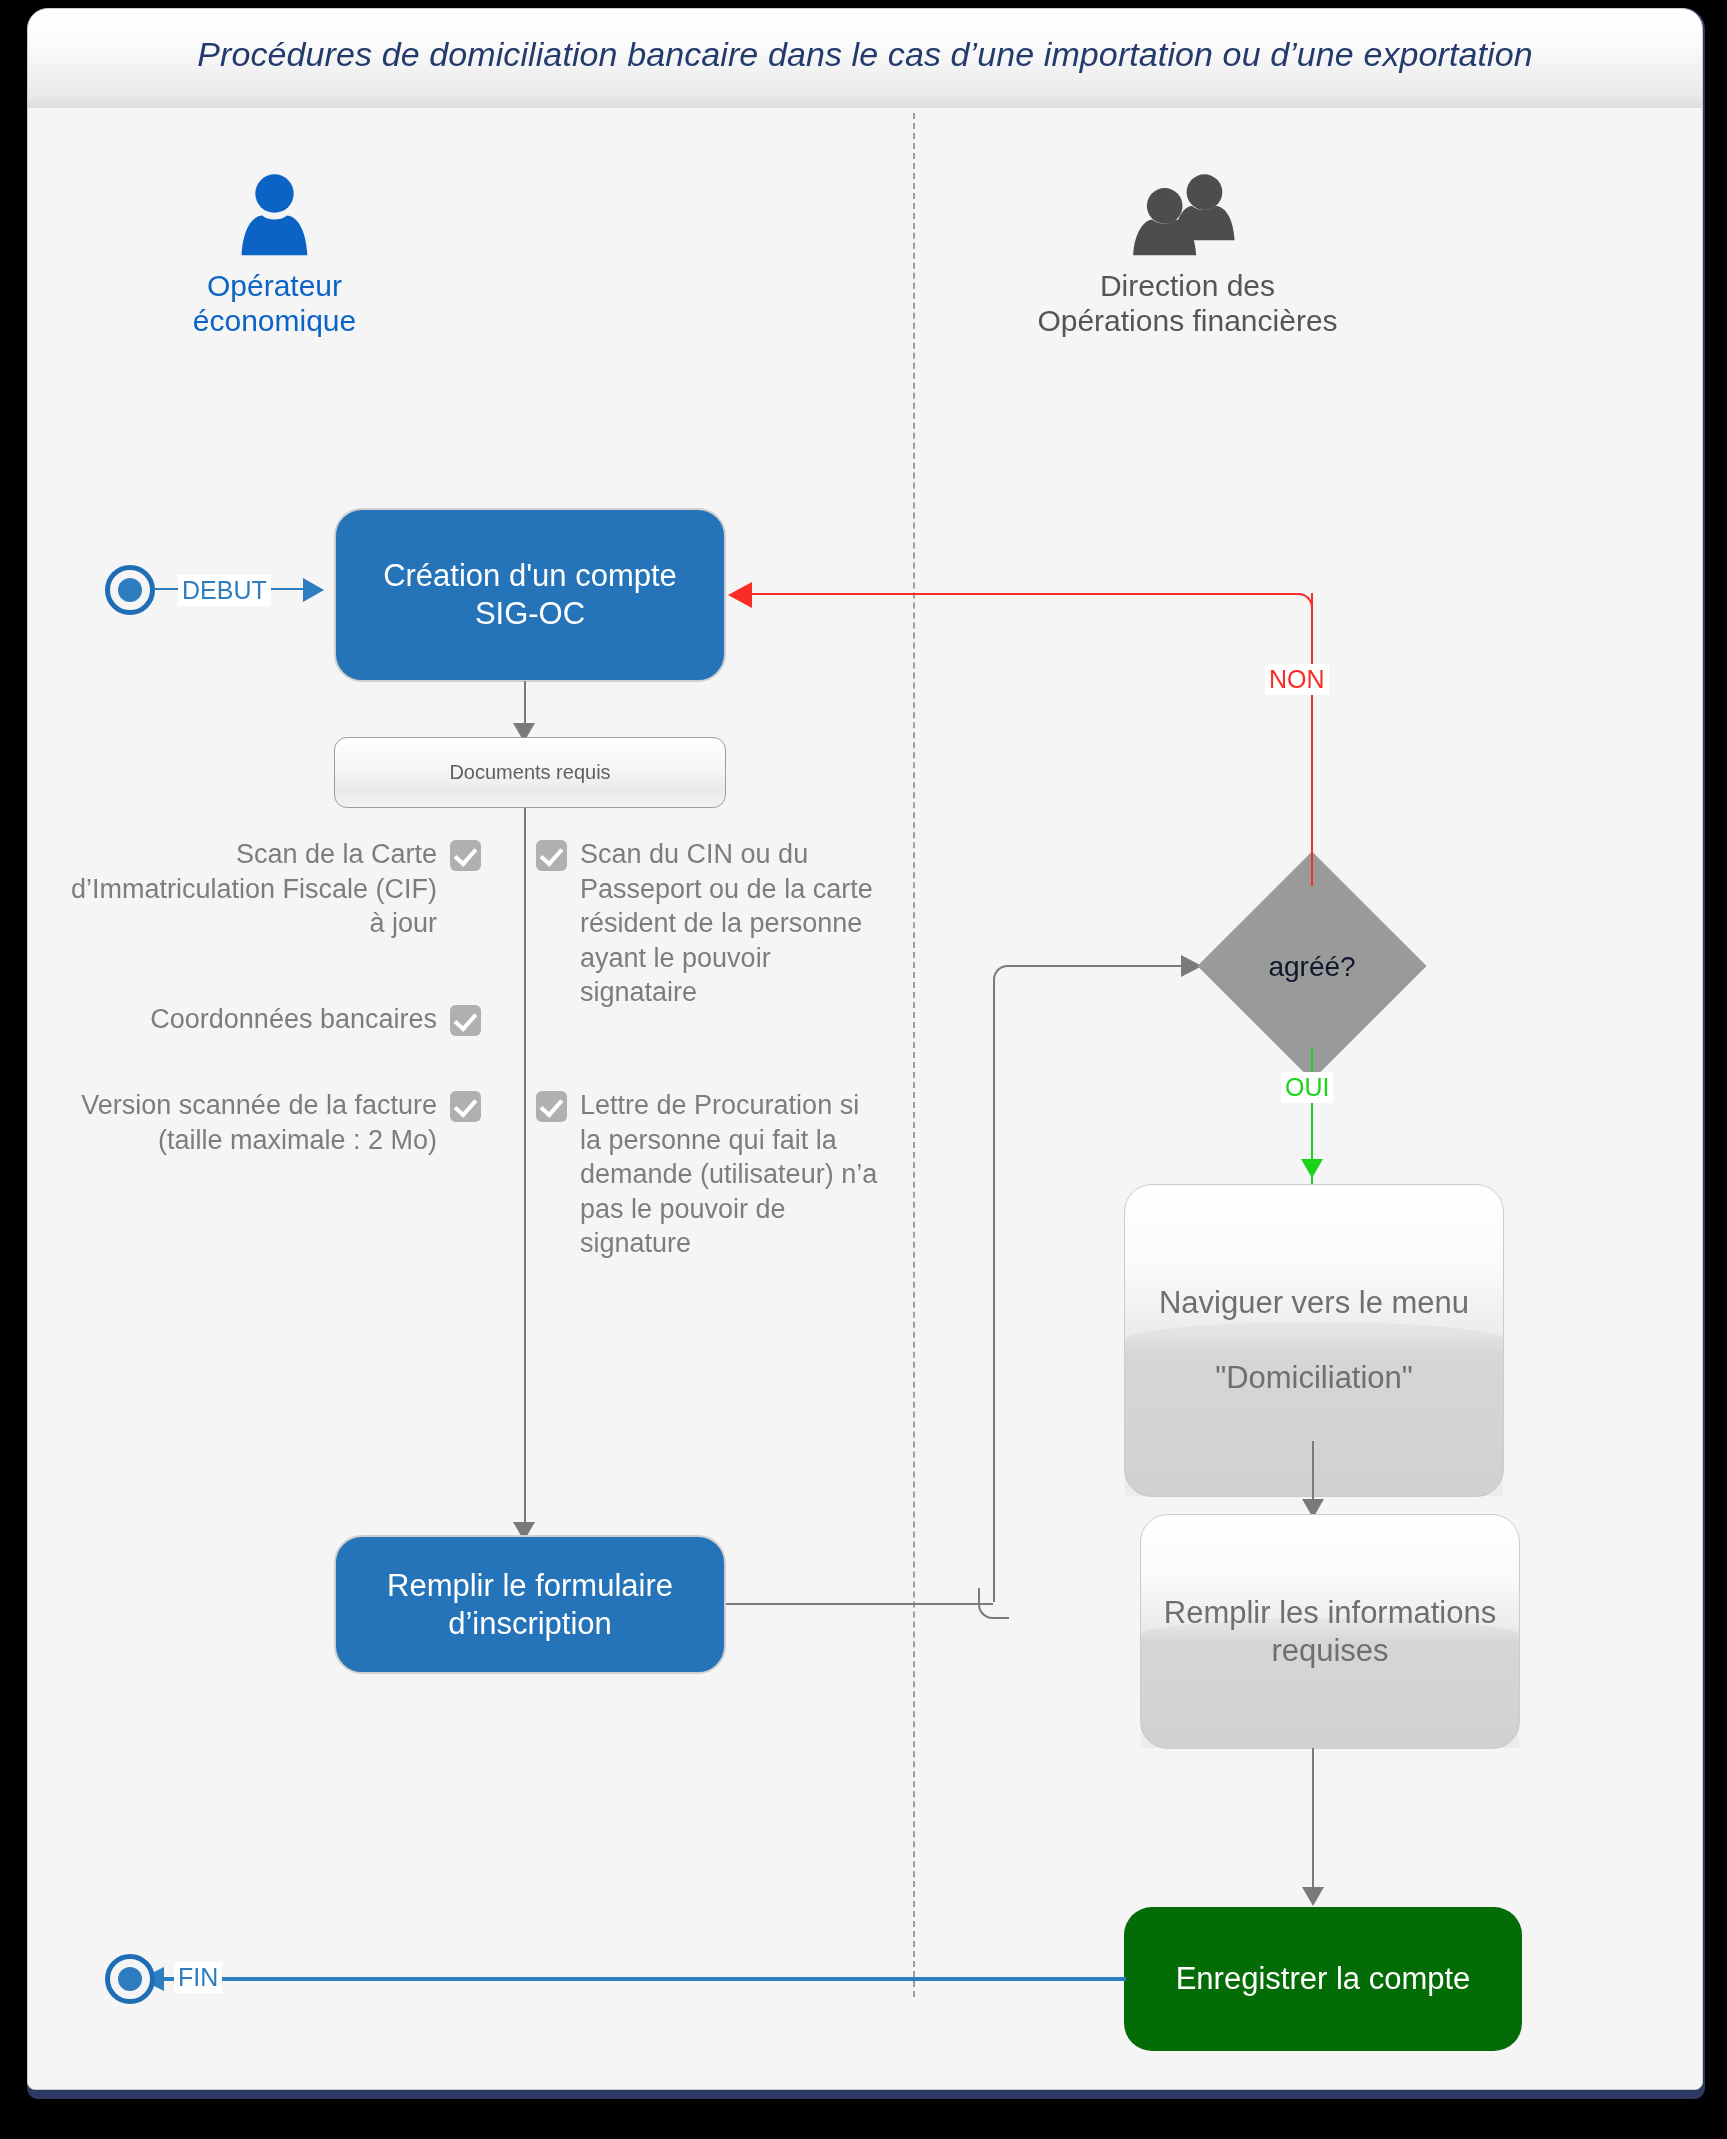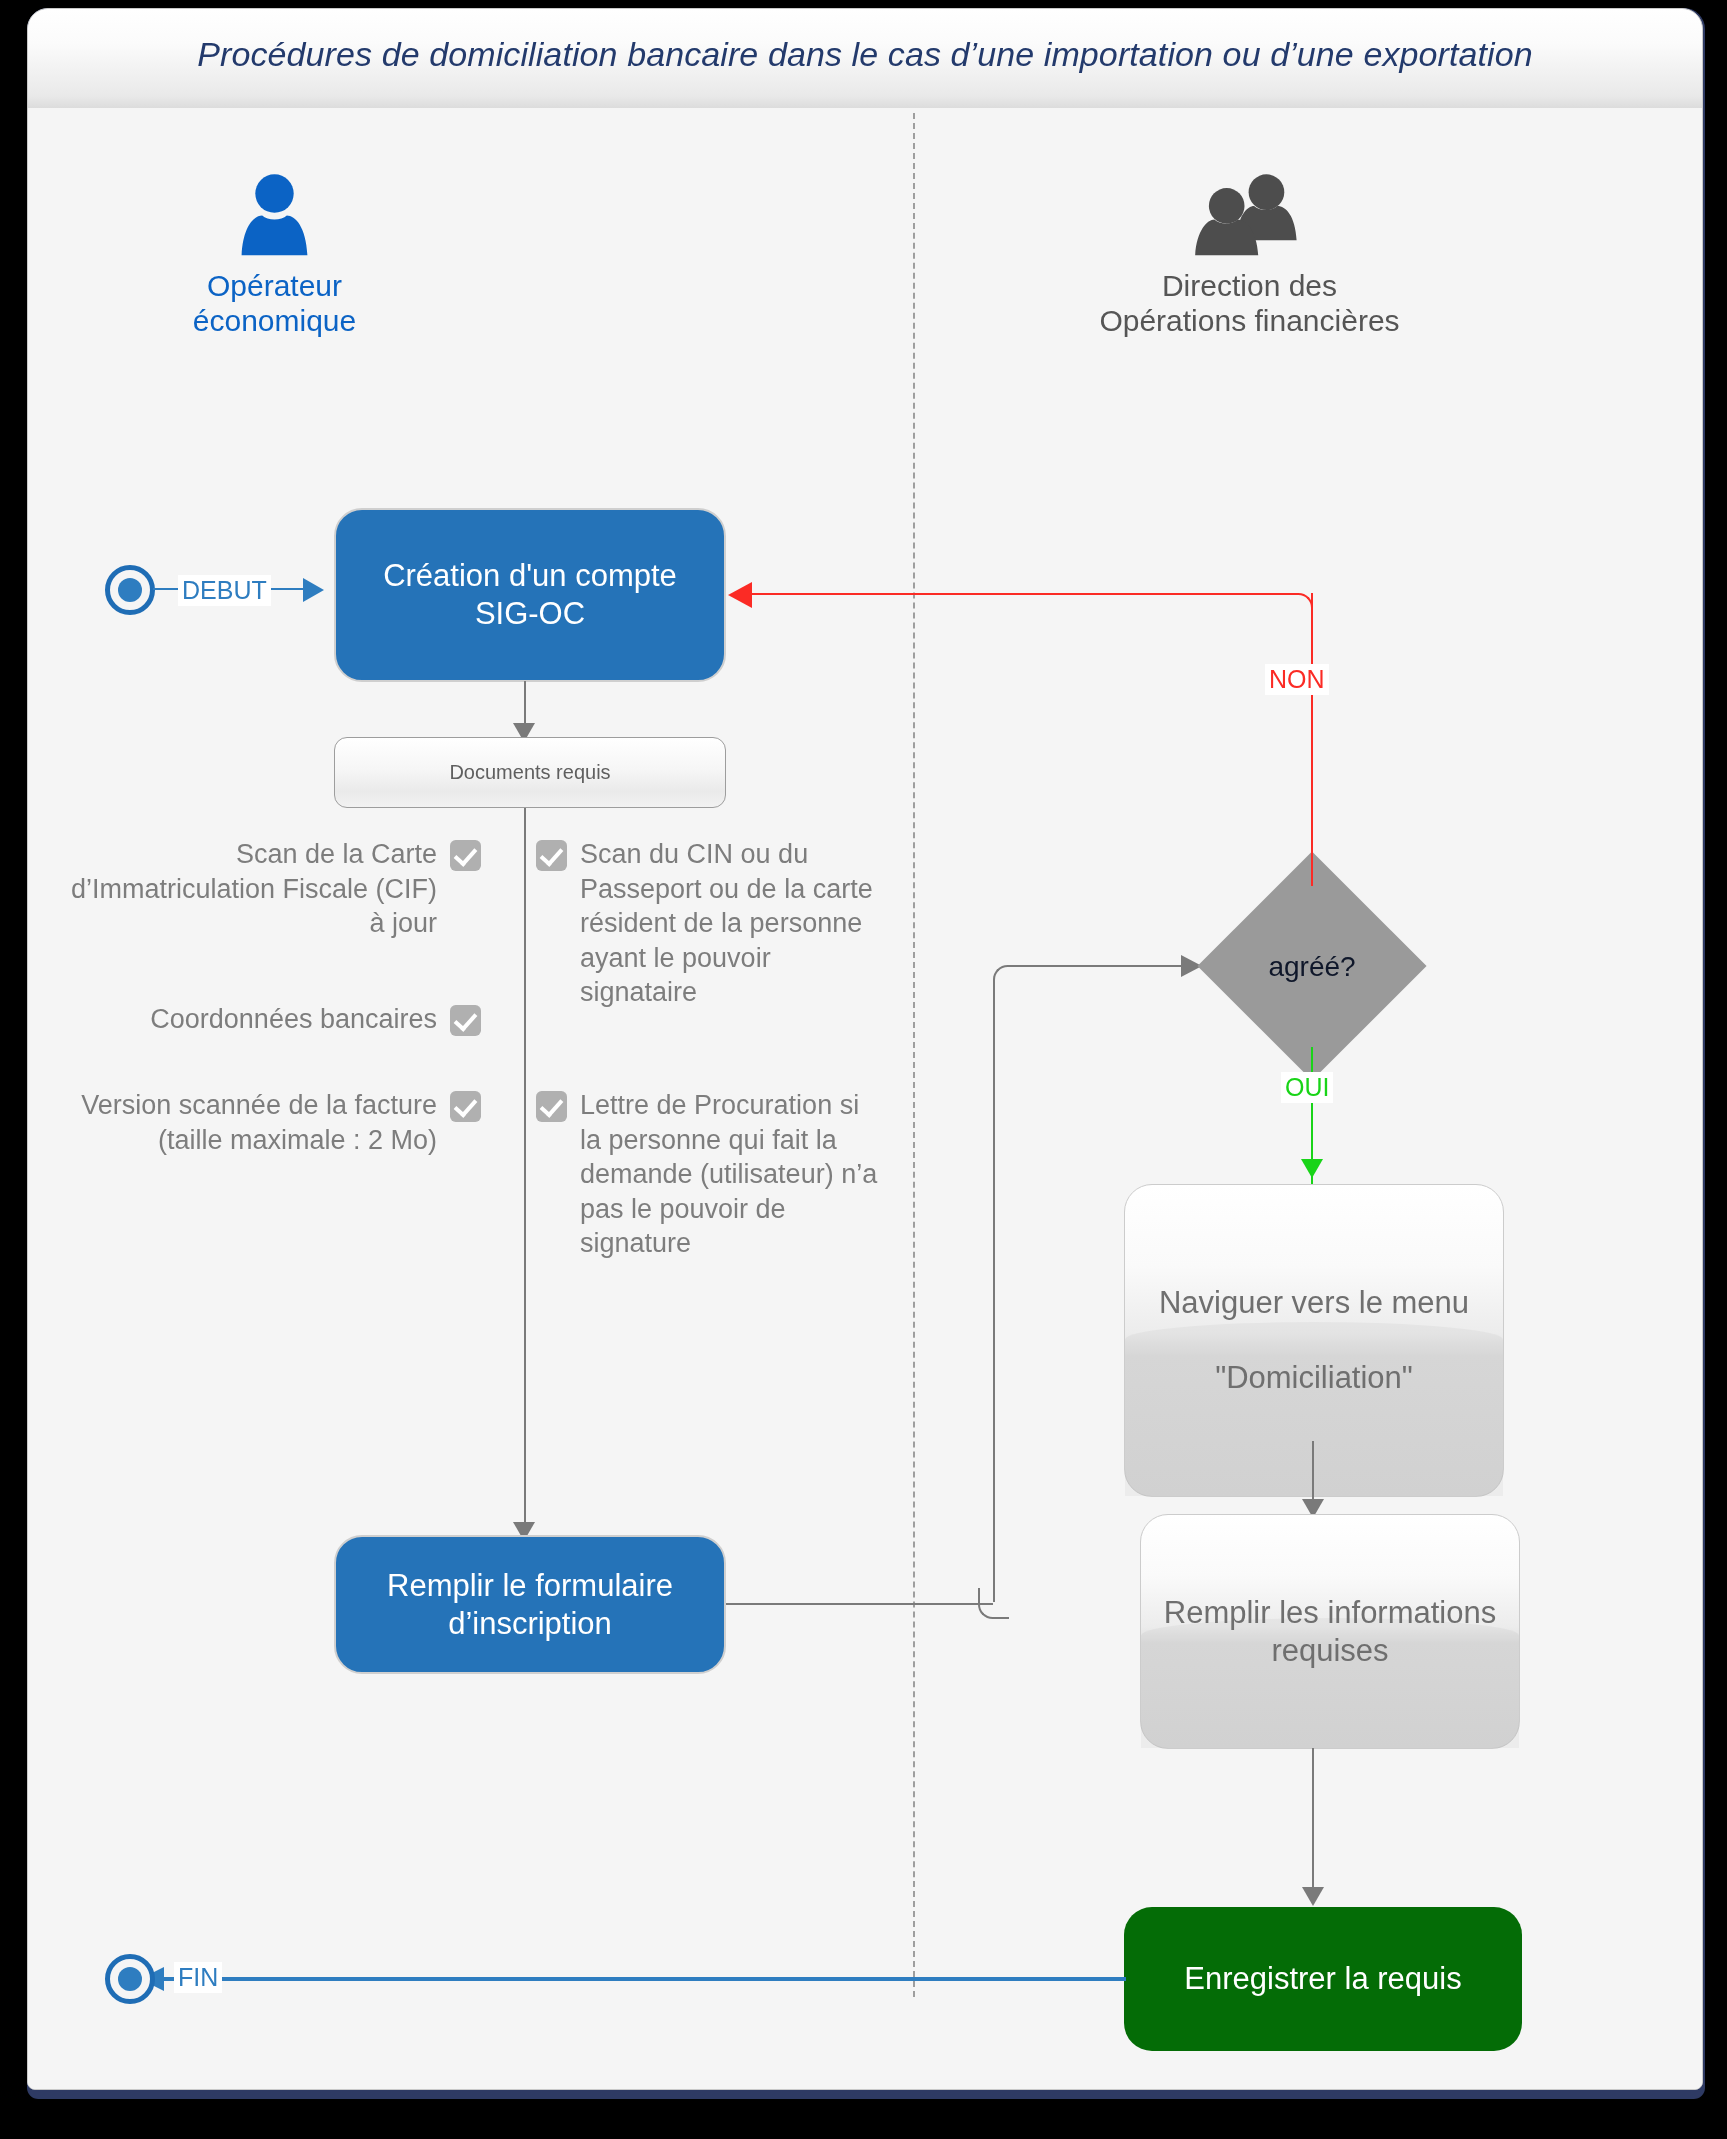--- a/index.html
+++ b/index.html
@@ -40,21 +40,21 @@
   .lane-divider{
     position:absolute;left:885px;top:4.9px;width:0;height:1884px;
     border-left:2.4px dashed #9e9e9e;
   }
 
   
   .lane-head{position:absolute;text-align:center;}
   .lane-head .lbl{font-size:30px;line-height:1.15;}
   .lane-head .ico{display:block;margin:0 auto 8px auto;}
   #lane-left{left:89px;top:65px;width:315px;color:#0b63c5;}
-  #lane-right{left:1011px;top:65px;width:421px;color:#555555;text-align:center;}
+  #lane-right{left:949px;top:65px;width:421px;color:#555555;text-align:center;}
 
   
   .node{position:absolute;box-sizing:border-box;display:flex;align-items:center;
         justify-content:center;text-align:center;line-height:1.22;border-radius:28px;}
   .node.blue{background:#2573b8;color:#ffffff;border:2.4px solid #cfcfcf;font-size:31px;}
   .node.green{background:#046c06;color:#ffffff;border:none;font-size:31px;}
   .node.gray-box{
     background:linear-gradient(180deg,#ffffff 0%,#fafafa 26%,#ececec 48%,#dedede 55%,#d9d9d9 100%);
     color:#6f6f6f;border:1.6px solid #cccccc;font-size:31px;
   }
@@ -252,21 +252,21 @@
         <span>
           <span>Remplir les informations</span><br>
           <span>requises</span>
         </span>
       </div>
 
       <div class="ln v" style="left:1284px;top:1640px;height:150px;"></div>
       <div class="arrow down" style="left:1274px;top:1779px;"></div>
 
       <div class="node green" style="left:1096px;top:1799px;width:398px;height:144px;">
-        <span>Enregistrer la requis</span>
+        <span>Enregistrer la compte</span>
       </div>
 
       <div class="ln blue" style="left:129px;top:1869px;width:969px;"></div>
       <div class="arrow left blue" style="left:112px;top:1859px;border-right-color:#2e7dc0;"></div>
       <div class="edge-label blue" style="left:146px;top:1854px;">FIN</div>
       <div class="term" style="left:77px;top:1846px;width:50px;height:50px;">
           <i></i>
         </div>
 
     </div>

